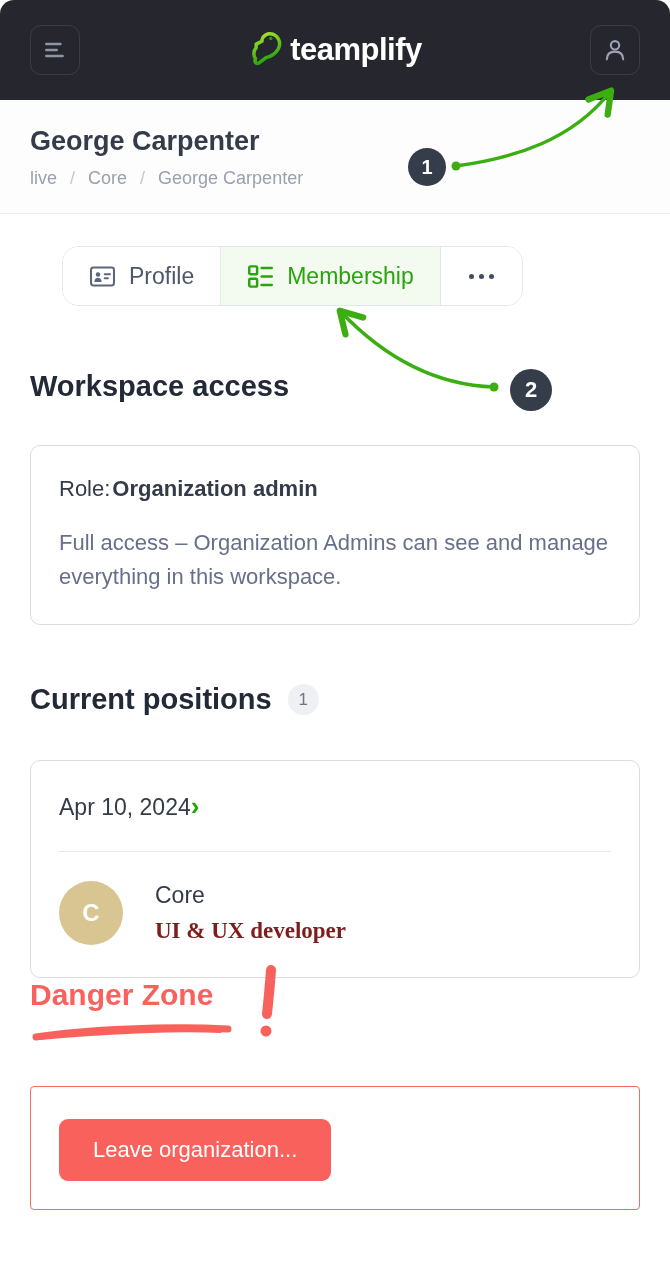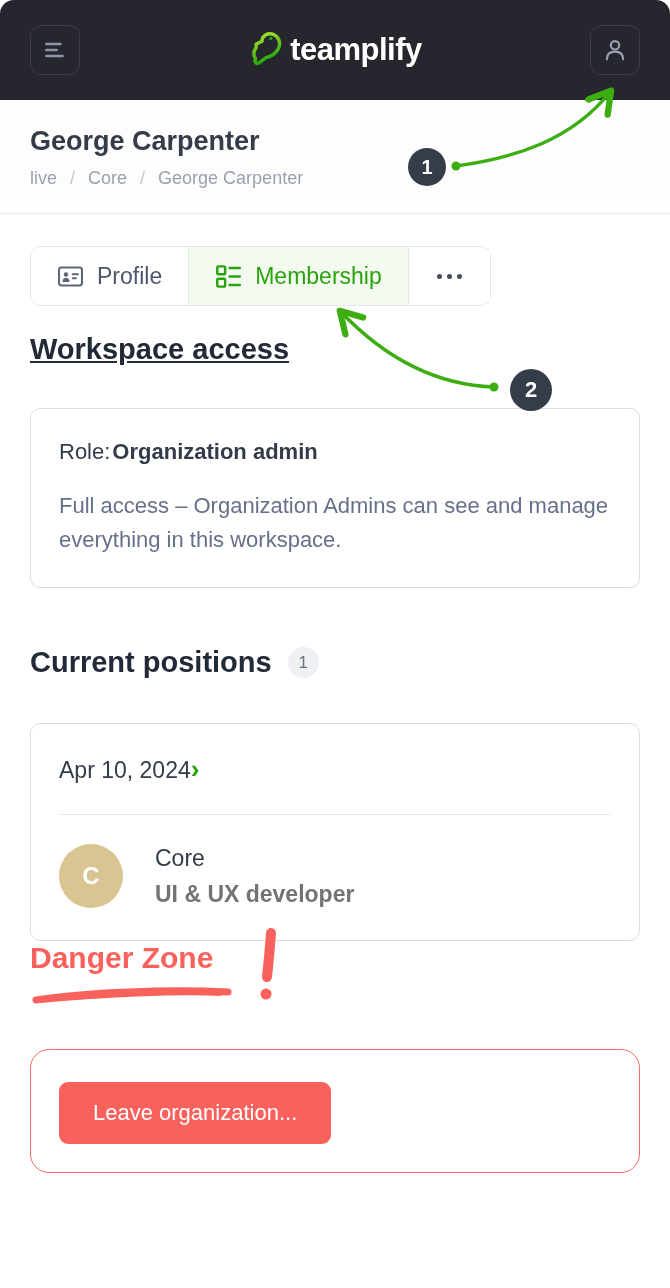--- a/index.html
+++ b/index.html
@@ -33,35 +33,35 @@
   .page-title { font-size:27px; font-weight:700; color:#343c4a; }
   .crumbs { margin-top:11px; font-size:18px; color:#9aa1ae; display:flex; gap:13px; align-items:center; }
   .crumbs a { color:#9aa1ae; text-decoration:none; cursor:pointer; }
   .crumbs .sep { color:#c3c8d0; }
 
   
   .content { padding:0 30px 35px; }
 
   .tabs {
     margin-top:32px; display:inline-flex; background:#ffffff;
-    border:1px solid #e4e7ea; border-radius:10px; overflow:hidden;
+    border:1px solid #e4e7ea; border-radius:16px; overflow:hidden;margin-left:32px;
   }
   .tab {
     display:flex; align-items:center; gap:13px; padding:0 26px; height:58px;
     background:#ffffff; border:none; cursor:pointer; font-size:23px; color:#4e5769;
     font-family:"Liberation Sans", sans-serif;
   }
   .tab + .tab { border-left:1px solid #e4e7ea; }
   .tab.active { background:var(--tab_active_bg,#f3faf0); color:var(--accent_green,#2aa30e); }
   .tab-more { padding:0 28px; }
   .dots { display:flex; gap:5px; }
   .dots i { width:5px; height:5px; border-radius:50%; background:#434b5c; display:block; }
 
   h2.section-heading { font-size:29px; font-weight:700; color:#222a37; display:flex; align-items:center; gap:16px; }
-  .h-workspace { margin-top:27px;text-decoration:underline; }
+  .h-workspace { margin-top:64px; }
   .h-positions { margin-top:58px; }
 
   .count-badge {
     width:31px; height:31px; border-radius:50%; background:#eef0f3;
     color:#6e7481; font-size:17px; font-weight:400;
     display:inline-flex; align-items:center; justify-content:center;
   }
 
   .card {
     border:1px solid #d9dde2; border-radius:10px; background:#ffffff;
@@ -76,29 +76,29 @@
   .date-row { display:flex; align-items:center; font-size:23px; color:#333b49; }
   .range-sep { color:var(--accent_green,#2aa30e); font-size:26px; font-weight:700; line-height:1; padding-bottom:3px; }
   .position-card hr { border:none; border-top:1px solid #e6e8ec; margin:29px 0; }
   .team-row { display:flex; align-items:center; gap:32px; }
   .avatar {
     width:64px; height:64px; border-radius:50%; background:var(--avatar_bg,#d9c591);
     color:#ffffff; font-size:24px; font-weight:700;
     display:flex; align-items:center; justify-content:center;
   }
   .team-name { font-size:23px; color:#333b49; }
-  .team-role { font-size:23px; font-weight:700; color:#737373; margin-top:9px; }
+  .team-role { font-size:23px; font-weight:700; color:#7f1d1d; margin-top:9px;font-family:Liberation Serif, serif; }
 
   
   .danger-head { position:relative; height:64px; }
   .danger-title { font-size:30px; font-weight:600; color:var(--danger_red,#f9625c); }
   .danger-underline { position:absolute; left:0; top:44px; }
   .danger-bang { position:absolute; left:224px; top:-14px; }
   .danger-card {
-    margin-top:44px; border:1.5px solid #f76c63; border-radius:19px;
+    margin-top:44px; border:1.5px solid #f76c63; border-radius:4px;
     padding:32px 28px 28px; background:#ffffff;
   }
   .danger-btn {
     background:var(--danger_red,#f9625c); color:#ffffff; border:none; cursor:pointer;
     font-family:"Liberation Sans", sans-serif; font-size:22px;
     height:62px; padding:0 34px; border-radius:9px;
   }
 
   
   .overlay { position:absolute; inset:0; pointer-events:none; z-index:5; }

